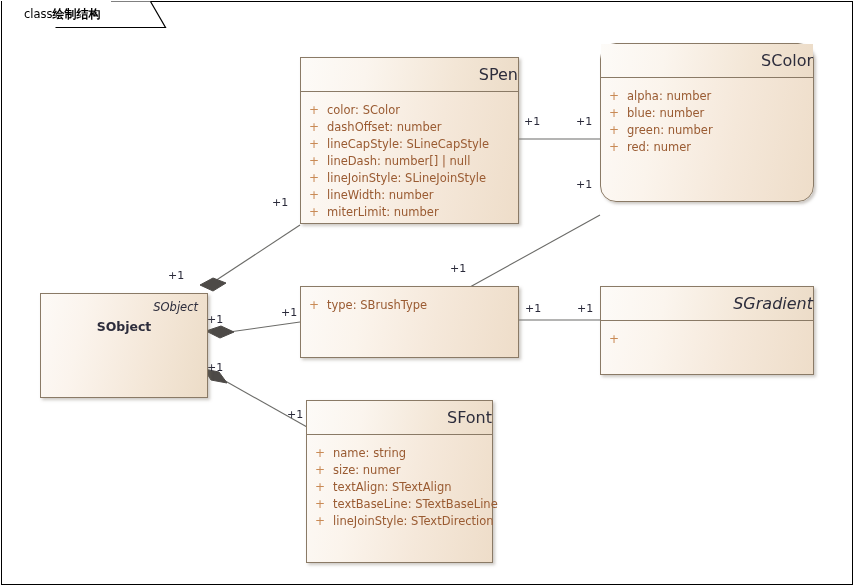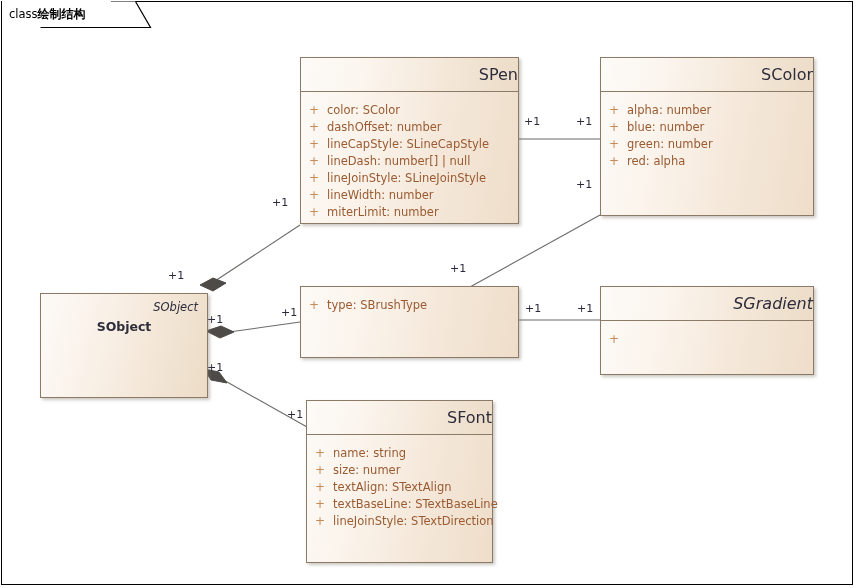--- a/index.html
+++ b/index.html
@@ -25,21 +25,21 @@
     background:transparent;
   }
   .frame-top-right{
     position:absolute;
     left:111px; top:1px;
     width:742px; height:0;
     border-top:1px solid #000000;
   }
   .tab{
     position:absolute;
-    left:0; top:1px;
+    left:15px; top:1px;
     width:110px; height:26px;padding-left:40px;
   }
   .tab svg{display:block;}
   .tab-label{
     position:absolute;
     left:9px; top:5px;
     font-size:12px;
     color:#000000;
     font-weight:bold;
     white-space:nowrap;
@@ -218,38 +218,38 @@
         <span class="vis">+</span>
         <span class="sig">lineWidth: number</span>
       </div>
       <div class="attr">
         <span class="vis">+</span>
         <span class="sig">miterLimit: number</span>
       </div>
     </div>
   </div>
 
-  <div class="cls" style="left:600px;top:57px;width:214px;height:159px;">
+  <div class="cls" style="left:600px;top:43px;width:214px;height:159px;border-radius:16px;">
     <div class="hdr">SColor</div>
     <div class="body">
       <div class="attr">
         <span class="vis">+</span>
         <span class="sig">alpha: number</span>
       </div>
       <div class="attr">
         <span class="vis">+</span>
         <span class="sig">blue: number</span>
       </div>
       <div class="attr">
         <span class="vis">+</span>
         <span class="sig">green: number</span>
       </div>
       <div class="attr">
         <span class="vis">+</span>
-        <span class="sig">red: alpha</span>
+        <span class="sig">red: numer</span>
       </div>
     </div>
   </div>
 
   <div class="cls" style="left:300px;top:286px;width:219px;height:72px;">
     <div class="body">
       <div class="attr">
         <span class="vis">+</span>
         <span class="sig">type: SBrushType</span>
       </div>

